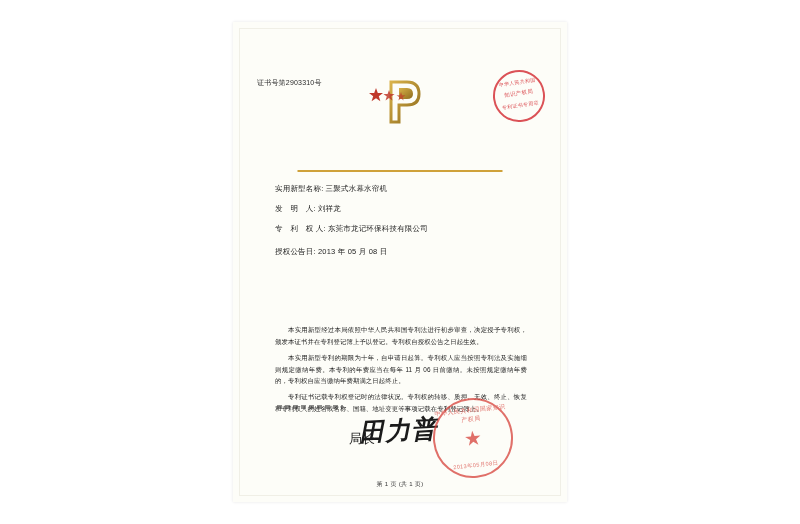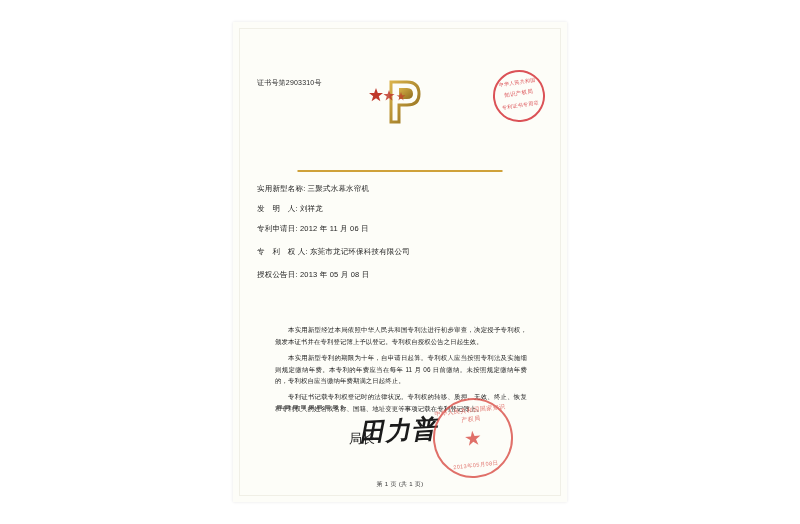--- a/index.html
+++ b/index.html
@@ -115,21 +115,21 @@
     left: 50%;
     transform: translateX(-50%);
     top: 148px;
     width: 205px;
     height: 2px;
     background: #cfa13a;
   }
 
   .fields {
     position: absolute;
-    left: 24px;
+    left: 42px;
     top: 162px;
     width: 260px;
   }
   .field {
     font-size: 7.5px;
     color: #1e1e1e;
     line-height: 1.2;
     margin-bottom: 11px;
     white-space: nowrap;
   }
@@ -266,24 +266,20 @@
     <div class="fields">
       <div class="field">
         <span class="lbl">实用新型名称:</span>
         <span class="val">三聚式水幕水帘机</span>
       </div>
       <div class="field">
         <span class="lbl">发　明　人:</span>
         <span class="val">刘祥龙</span>
       </div>
       <div class="field field-gap">
-        <span class="lbl">专利申请日:</span>
-        <span class="val">2012 年 11 月 06 日</span>
-      </div>
-      <div class="field field-gap">
         <span class="lbl">专　利　权  人:</span>
         <span class="val">东莞市龙记环保科技有限公司</span>
       </div>
       <div class="field">
         <span class="lbl">授权公告日:</span>
         <span class="val">2013 年 05 月 08 日</span>
       </div>
     </div>
 
     <div class="body-text">

